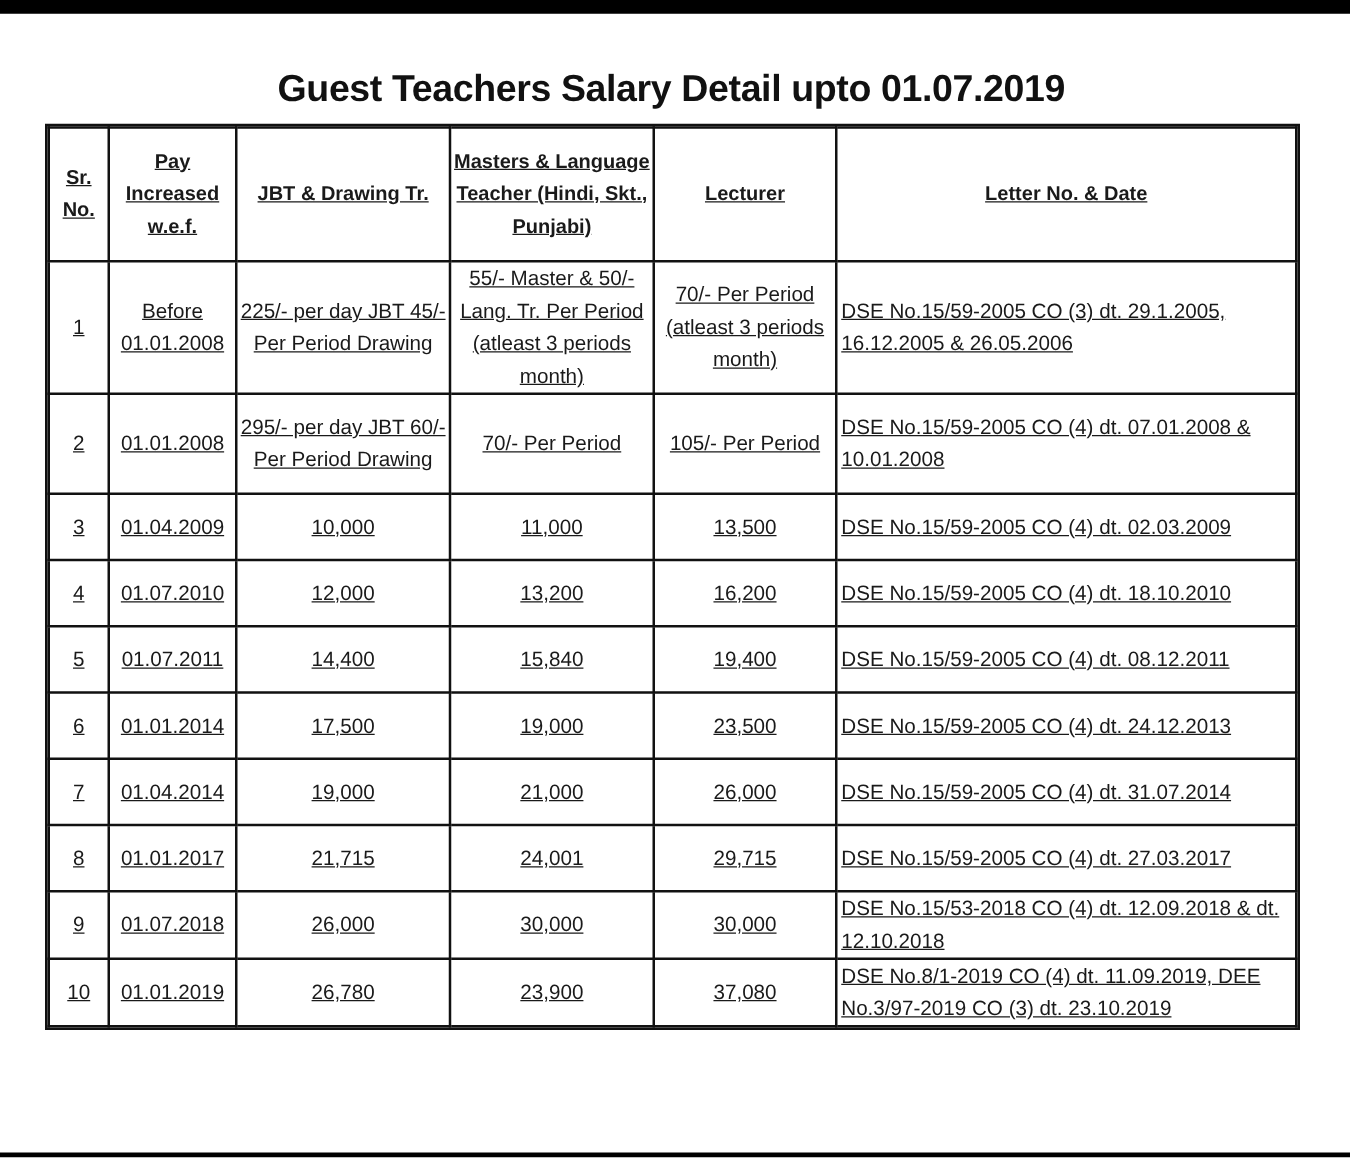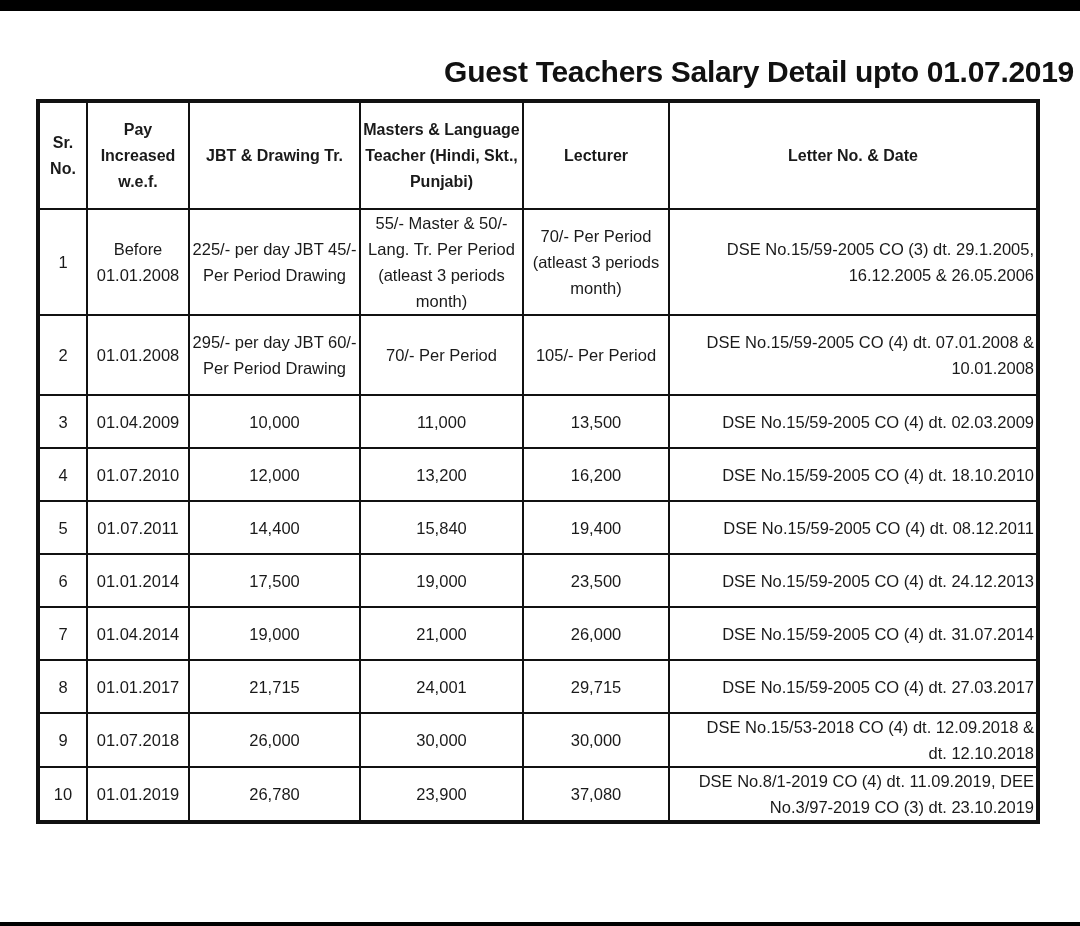--- a/index.html
+++ b/index.html
@@ -3,36 +3,37 @@
   <meta charset="utf-8">
   <style>
     html, body { margin: 0; padding: 0; }
     body {
       width: 1080px; height: 926px; background: #ffffff; position: relative; overflow: hidden;
       font-family: "Liberation Sans", sans-serif; color: #1a1a1a;
     }
     .top-bar { position: absolute; left: 0; top: 0; width: 1080px; height: 11px; background: #000; }
     .bottom-bar { position: absolute; left: 0; top: 922px; width: 1080px; height: 4px; background: #000; }
     .title {
-      position: absolute; left: 0; top: 55px; width: 1074px; text-align: right;
+      position: absolute; left: 0; top: 55px; width: 1074px; text-align: center;
       font-size: 30px; font-weight: bold; color: #111; letter-spacing: -0.3px;
       font-family: "Liberation Sans", sans-serif;
     }
     table.salary {
       position: absolute; left: 38px; top: 101px; width: 998px;
       border-collapse: collapse; table-layout: fixed;
       font-size: 16.5px;
+      text-decoration: underline;
     }
     table.salary th, table.salary td {
       border: 2px solid #111; padding: 0 2px; text-align: center; vertical-align: middle;
       line-height: 26px;
     }
     table.salary th { font-weight: bold; font-size: 16px; line-height: 26px; }
     table.salary td.left { text-align: center; padding-left: 2px; }
-    table.salary td.letter { text-align: right; padding-left: 14px; line-height: 26px; margin-left: 45px; }
+    table.salary td.letter { text-align: left; padding-left: 3px; line-height: 26px; margin-left: 45px; }
     .outer { outline: 2px solid #111; }
     tr.h-header { height: 107px; }
     tr.h-r1 { height: 105px; }
     tr.h-r2 { height: 80px; }
     tr.h-std { height: 53px; }
     td.tight { line-height: 22px; }
   </style>
 </head>
 <body>
 

